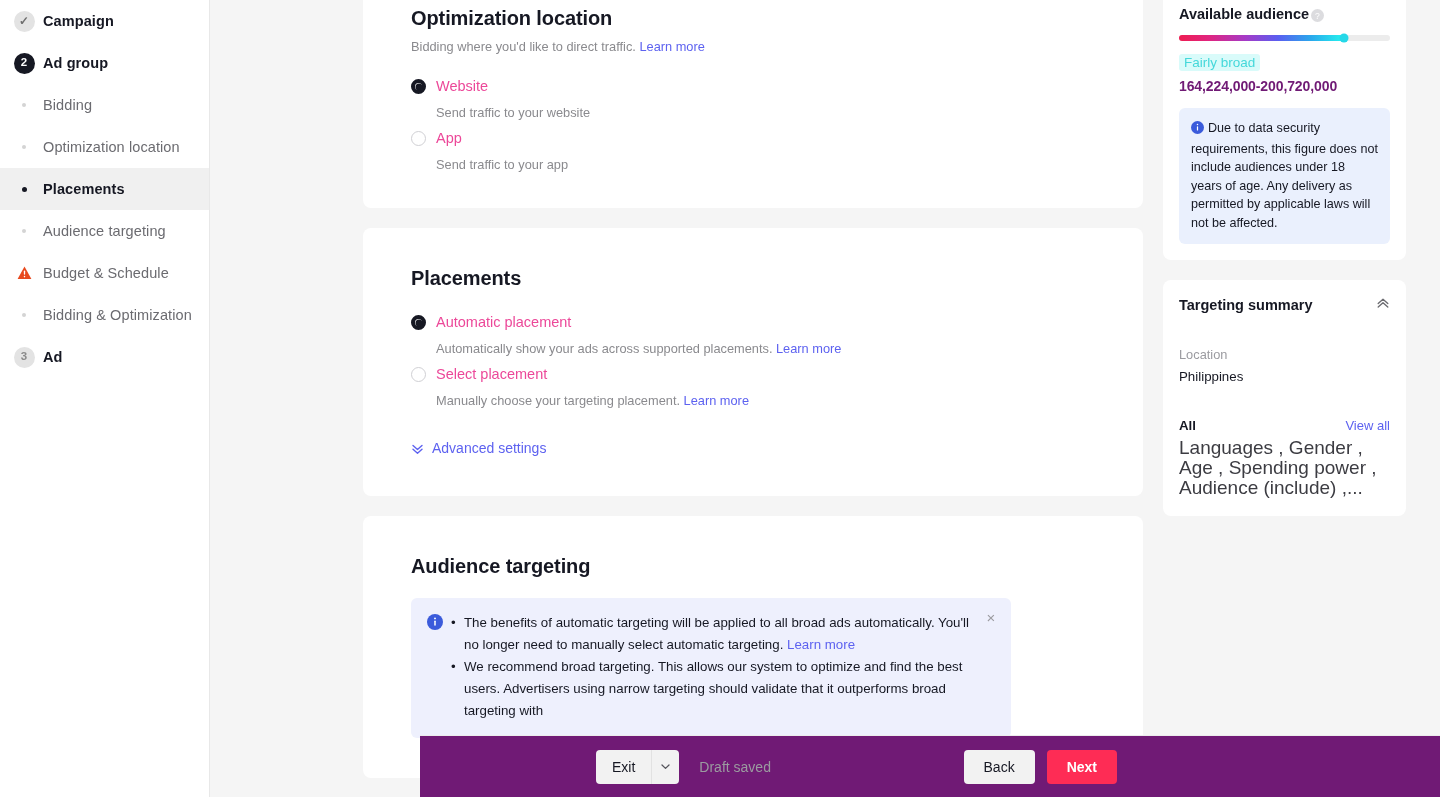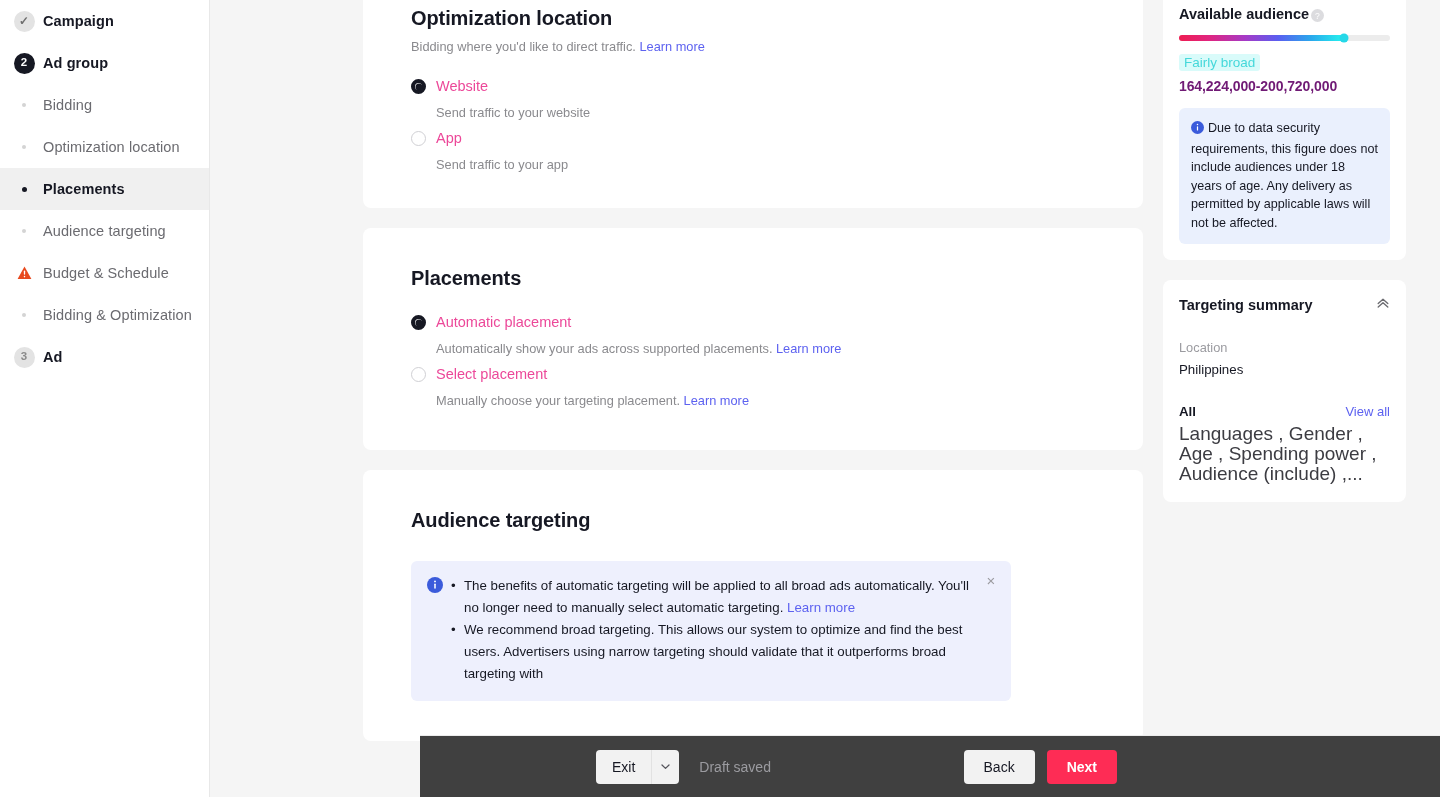--- a/index.html
+++ b/index.html
@@ -115,21 +115,21 @@
 
   .adv-settings {
     display: flex; align-items: center;
     margin-top: 30px; cursor: pointer;
     font-size: 14px; color: #5d62f0;
   }
   .adv-chev { margin-right: 8px; display: flex; }
 
   
   .info-banner {
-    margin-top: 27px;
+    margin-top: 18px;
     background: #eef0fd;
     border-radius: 6px;
     padding: 14px 16px 16px 16px;
     display: flex;
     position: relative;
     width: 600px;
   }
   .info-icon { flex: 0 0 16px; margin-top: 2px; margin-right: 8px; }
   .info-list { list-style: none; flex: 1 1 auto; padding-right: 26px; }
   .info-list li {
@@ -188,32 +188,32 @@
     margin-top: 7px; font-size: 14px; font-weight: 700; color: #701a75;
     letter-spacing: -.1px;
   }
   .notice-box {
     margin-top: 14px; background: #eaf0fd; border-radius: 6px;
     padding: 11px 12px 12px 12px;
     font-size: 12.6px; color: #161823; line-height: 18.5px;
   }
   .notice-icon { display: inline-block; vertical-align: -2px; margin-right: 4px; }
 
-  .t-group { margin-top: 25px; }
+  .t-group { margin-top: 32px; }
   .t-label { font-size: 12.8px; color: #9b9ba0; line-height: 18px; }
   .t-value { font-size: 13.3px; color: #161823; margin-top: 3px; line-height: 19px; }
   .t-row-between { display: flex; align-items: baseline; justify-content: space-between; }
   .t-all { font-size: 13.3px; font-weight: 700; color: #161823; }
   .t-viewall { font-size: 13px; color: #5d62f0; cursor: pointer; }
   .t-desc { font-size: 19px; color: #3c3c42; margin-top: 5px; line-height: 20px; }
 
   
   .bottom-bar {
     position: absolute; left: 210px; right: 0; bottom: 0;
-    height: 62px; background: #404040;
+    height: 62px; background: #701a75;
     border-top: 1px solid #ececec;
     display: flex; align-items: center;
     padding-left: 176px; padding-right: 323px;
     z-index: 20;
   }
   .btn {
     border: none; cursor: pointer;
     font-family: "Liberation Sans", sans-serif;
     border-radius: 4px;
   }
@@ -366,20 +366,29 @@
             <span class="radio"></span>
             <div class="radio-body">
               <div class="radio-label">Select placement</div>
               <div class="radio-desc">
                 <span>Manually choose your targeting placement.</span>
                 <a class="link">Learn more</a>
               </div>
             </div>
           </div>
 
+          <div class="adv-settings">
+            <span class="adv-chev">
+              <svg width="13" height="13" viewBox="0 0 13 13" aria-hidden="true">
+                <path d="M2 3.4 L6.5 7.4 L11 3.4" fill="none" stroke="#5d62f0" stroke-width="1.4" stroke-linecap="round" stroke-linejoin="round"></path>
+                <path d="M2 7.2 L6.5 11.2 L11 7.2" fill="none" stroke="#5d62f0" stroke-width="1.4" stroke-linecap="round" stroke-linejoin="round"></path>
+              </svg>
+            </span>
+            <span>Advanced settings</span>
+          </div>
         </section>
 
         <section class="card" id="card-audience">
           <h2 class="section-title">Audience targeting</h2>
 
           <div class="info-banner">
             <span class="info-icon">
               <svg width="16" height="16" viewBox="0 0 16 16" aria-hidden="true">
                 <circle cx="8" cy="8" r="8" fill="#3b5bdb"></circle>
                 <rect x="7.25" y="6.6" width="1.5" height="5.2" rx="0.7" fill="#ffffff"></rect>

